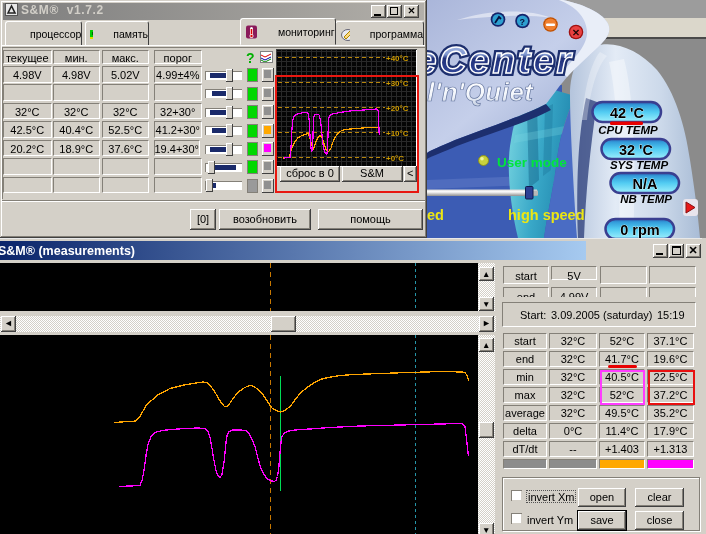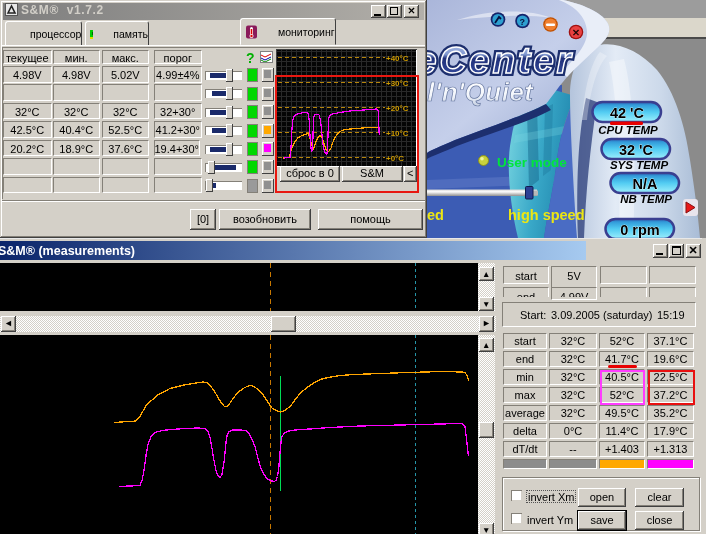--- a/index.html
+++ b/index.html
@@ -168,20 +168,28 @@
     </div>
   <div class="tab" style="left:240px;top:18px;height:27px;border-bottom:1px solid #d4d0c8;z-index:2">
       <svg width="13" height="14">
         <rect x="1" y="0.5" width="11" height="13" rx="2" fill="#8a1a5a"></rect>
         <rect x="5" y="2" width="3" height="8" rx="1.5" fill="#fff"></rect>
         <rect x="5.7" y="4" width="1.6" height="6" fill="#d00"></rect>
         <circle cx="6.5" cy="11" r="2" fill="#fff"></circle>
         <circle cx="6.5" cy="11" r="1.2" fill="#d00"></circle>
       </svg>
       <span class="tabtxt">мониторинг</span>
+    </div>
+  <div class="tab" style="left:335px;width:89px">
+      <svg width="16" height="14">
+        <ellipse cx="8" cy="8" rx="6.5" ry="5.5" fill="#e8e8f0" stroke="#667"></ellipse>
+        <path d="M4,10 L11,3 L13,5 L6,12 Z" fill="#ffd880" stroke="#a80"></path>
+        <path d="M11,3 L13,5" stroke="#d00" stroke-width="2"></path>
+      </svg>
+      <span class="tabtxt">программа</span>
     </div>
   <div class="abs" style="left:2px;top:45px;width:423px;height:1px;background:#fff"></div>
 
   <div class="abs" style="left:2px;top:46.5px;width:423px;height:152px;border-top:1px solid #848078;border-left:1px solid #848078"></div>
 
 <div class="cell" style="left:3px;top:50px;width:48.5px;height:14px;line-height:14px">текущее</div>
 <div class="cell" style="left:52.5px;top:50px;width:47.5px;height:14px;line-height:14px">мин.</div>
 <div class="cell" style="left:101.5px;top:50px;width:47.5px;height:14px;line-height:14px">макс.</div>
 <div class="cell" style="left:153.5px;top:50px;width:48.5px;height:14px;line-height:14px">порог</div>
 <div class="cell" style="left:3px;top:66.0px;width:48.5px;height:16.5px;line-height:16px">4.98V</div>
@@ -331,21 +339,21 @@
 <div class="btn3d" style="left:271px;top:316px;width:25px;height:15.5px"></div>
 <div class="sbtrack" style="left:478px;top:263px;width:16.5px;height:48px"></div>
 <div class="btn3d" style="left:479px;top:266.5px;width:14.5px;height:14px;font-size:8.5px;text-align:center;line-height:14px;color:#000">▲</div>
 <div class="btn3d" style="left:479px;top:296.5px;width:14.5px;height:14px;font-size:8.5px;text-align:center;line-height:14px;color:#000">▼</div>
 <div class="sbtrack" style="left:478px;top:334.5px;width:16.5px;height:200px"></div>
 <div class="btn3d" style="left:479px;top:337.5px;width:14.5px;height:14px;font-size:8.5px;text-align:center;line-height:14px;color:#000">▲</div>
 <div class="btn3d" style="left:478.5px;top:421.5px;width:15.5px;height:16px"></div>
 <div class="btn3d" style="left:479px;top:522.5px;width:14.5px;height:14px;font-size:8.5px;text-align:center;line-height:14px;color:#000">▼</div>
 
 <div class="cell" style="left:503px;top:266px;width:46px;height:18px;line-height:18px">start</div>
-<div class="cell" style="left:551px;top:266px;width:46px;height:34px;line-height:18px">5V</div>
+<div class="cell" style="left:551px;top:266px;width:46px;height:14px;line-height:18px">5V</div>
 <div class="cell" style="left:600px;top:266px;width:47px;height:18px;line-height:18px"></div>
 <div class="cell" style="left:649px;top:266px;width:47px;height:18px;line-height:18px"></div>
 <div style="position:absolute;left:500px;top:286px;width:200px;height:11px;overflow:hidden">
 <div class="cell" style="left:3px;top:1px;width:46px;height:18px;line-height:18px">end</div>
 <div class="cell" style="left:51px;top:1px;width:46px;height:18px;line-height:18px">4.99V</div>
 <div class="cell" style="left:100px;top:1px;width:47px;height:18px;line-height:18px"></div>
 <div class="cell" style="left:149px;top:1px;width:47px;height:18px;line-height:18px"></div>
 </div>
 <div class="cell" style="left:502px;top:302px;width:194px;height:25px;font-size:11px;line-height:24px;text-align:left;white-space:nowrap;overflow:hidden">
     <span style="position:absolute;left:17px">Start:</span>

